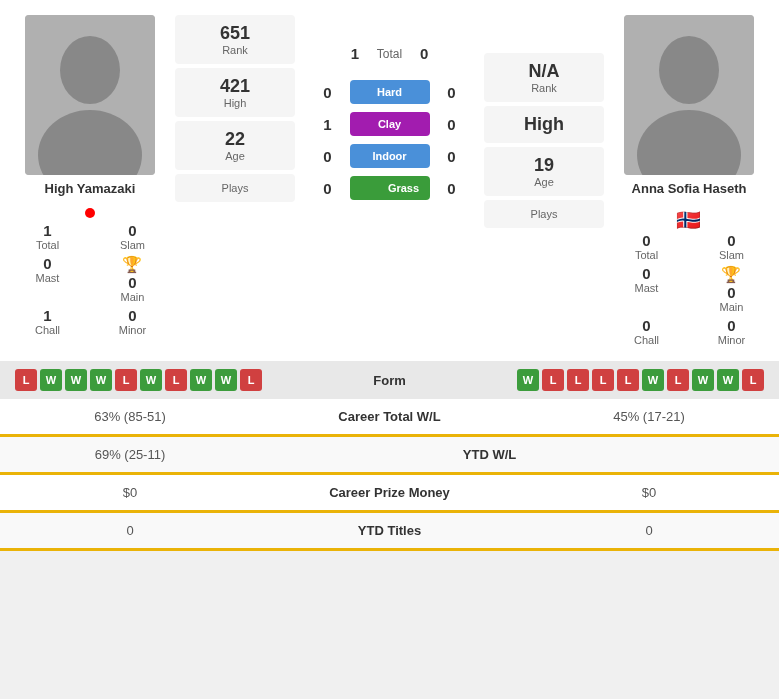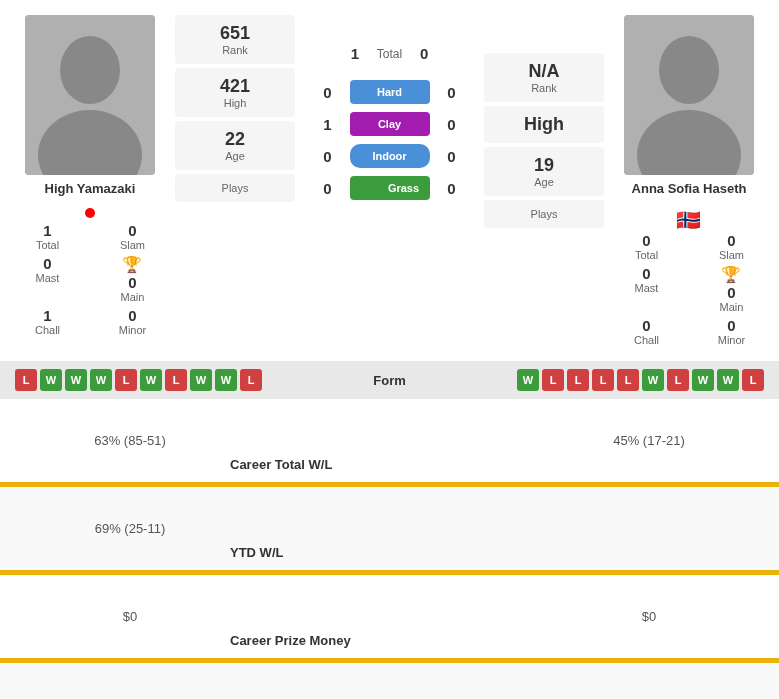--- a/index.html
+++ b/index.html
@@ -145,21 +145,21 @@
       padding: 6px 0;
       text-align: center;
       border-radius: 4px;
       color: #fff;
       font-weight: bold;
       font-size: 11px;
     }
 
     .court-hard { background: #4a90d9; }
     .court-clay { background: #a21caf; }
-    .court-indoor { background: #4a90d9; border-radius: 10px; }
+    .court-indoor { background: #4a90d9; }
     .court-grass { background: #3a9c3a; padding-left: 28px; }
 
     .total-row {
       display: flex;
       align-items: center;
       justify-content: center;
       gap: 12px;
       font-size: 14px;
       font-weight: bold;
       padding: 0 0 10px 0;
@@ -233,34 +233,34 @@
       color: #333;
       text-align: right;
     }
 
     
     .stats-row {
       display: flex;
       align-items: center;
       justify-content: space-between;
       padding: 10px 30px;
-      border-bottom: 5px solid #eab308;
+      border-bottom: 3px solid #eab308;
       background: #fff;
     }
 
     .stats-row:nth-child(even) {
       background: #f9f9f9;
     }
 
     .stats-row-label {
       font-weight: bold;
       font-size: 13px;
       color: #333;
       flex: 1;
-      margin-top: 48px;
+      text-align: center;
     }
 
     .stats-row-value {
       font-size: 13px;
       color: #555;
       width: 200px;
       text-align: center;
     }
 
     

